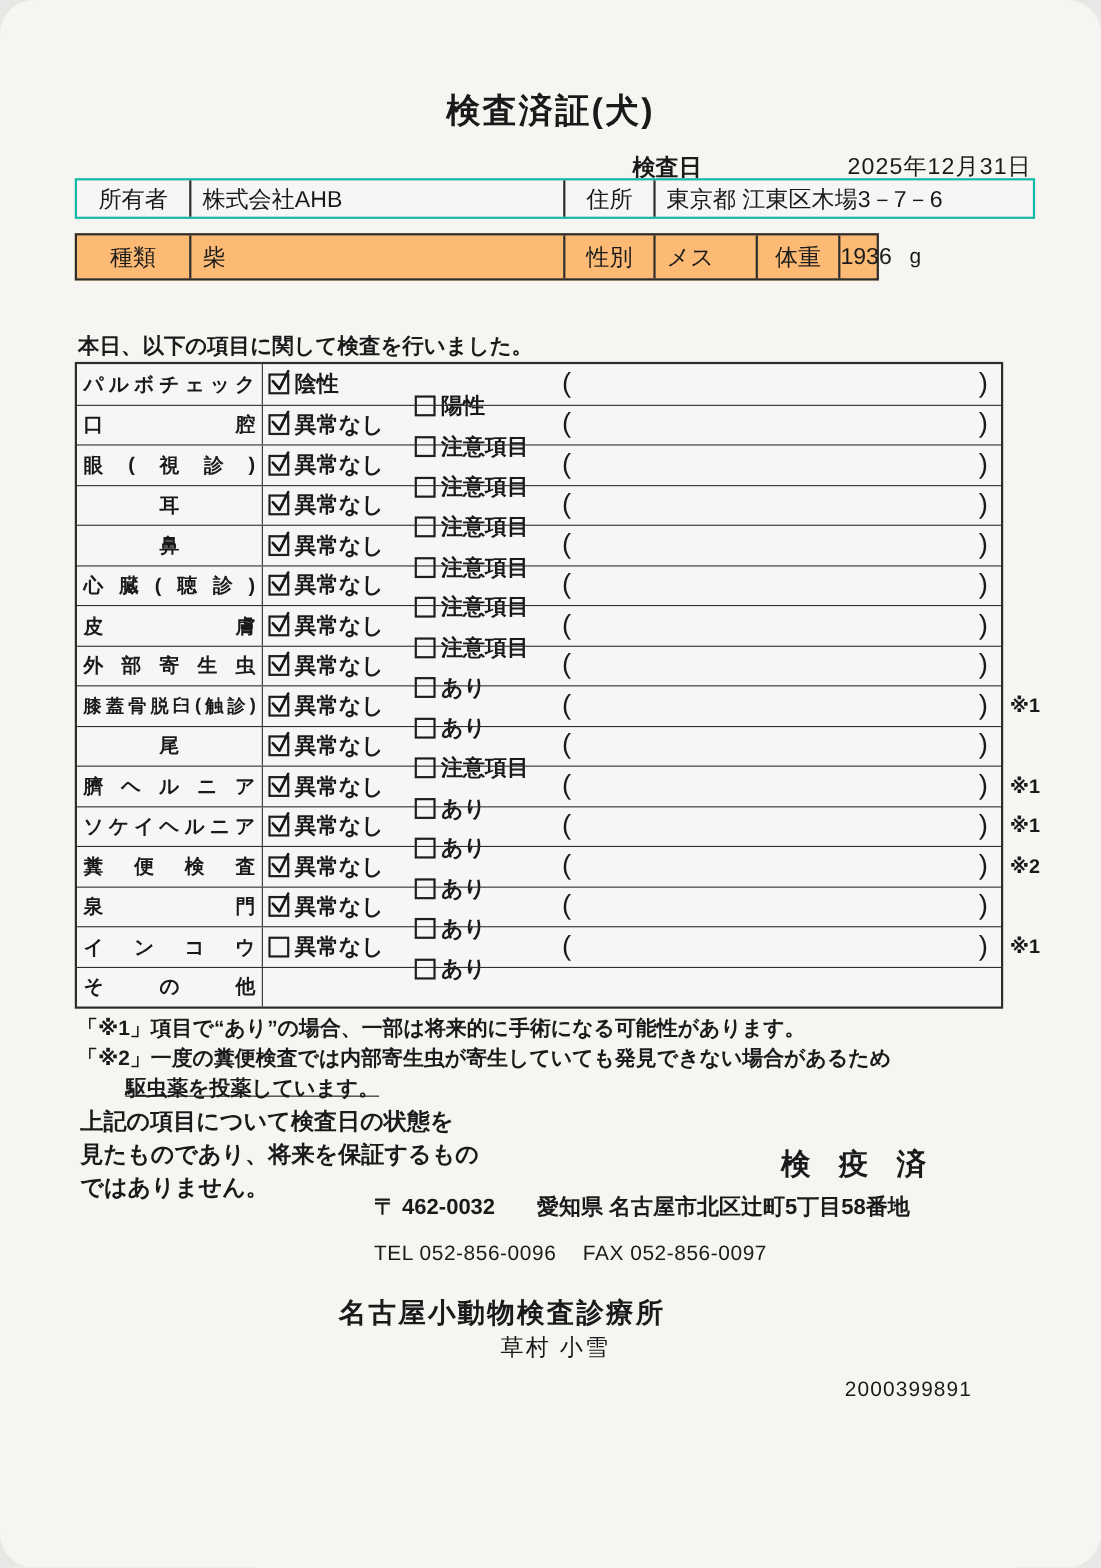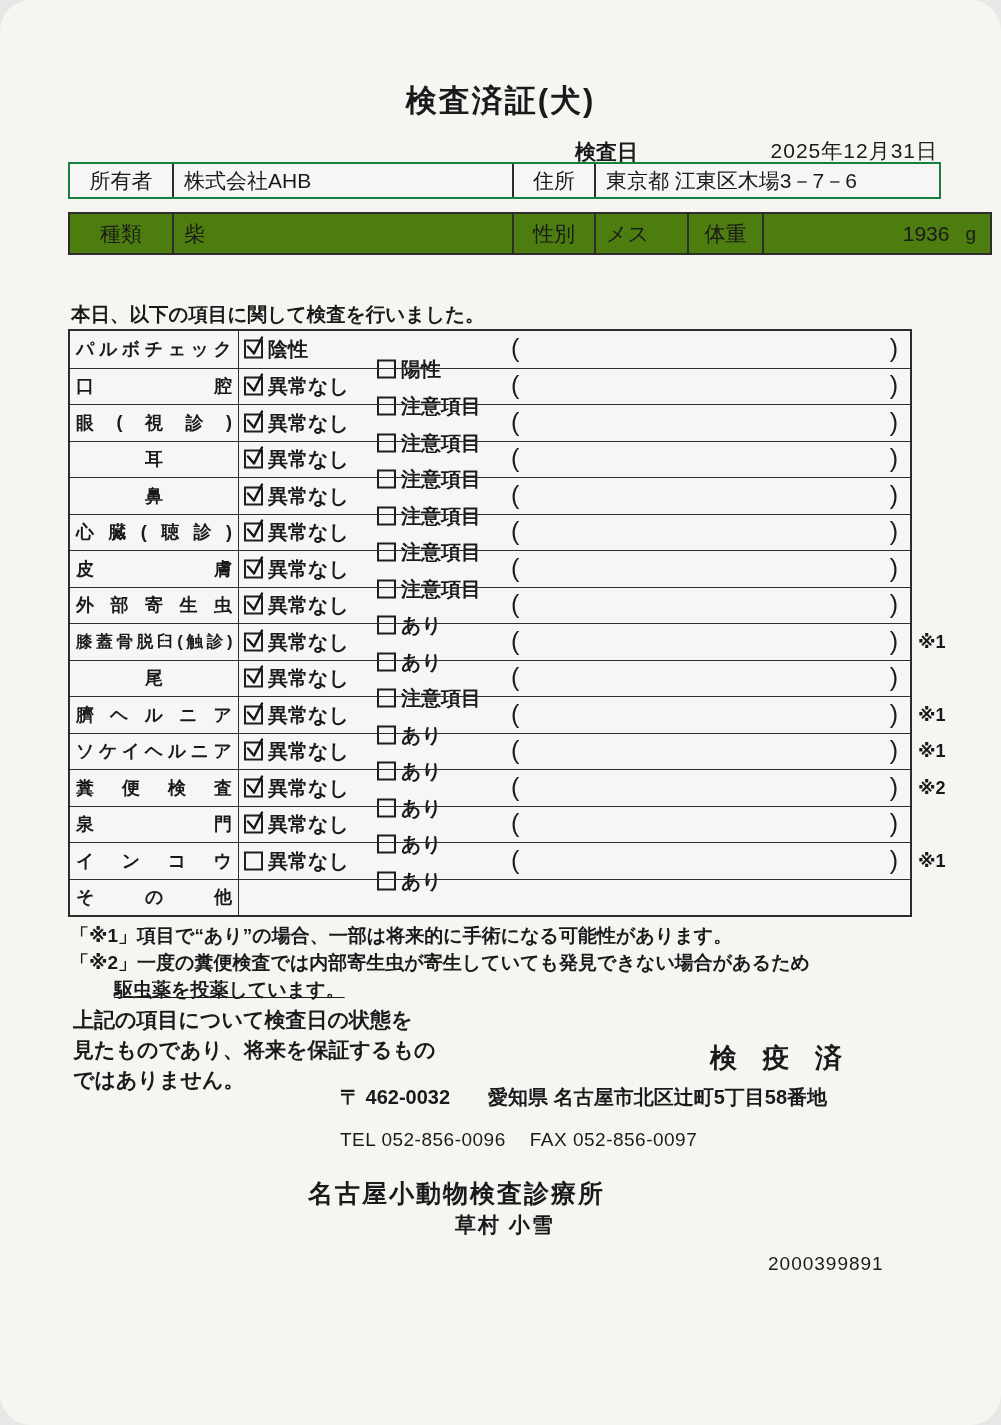--- a/index.html
+++ b/index.html
@@ -18,23 +18,23 @@
   
   .doc-title{
     left:0;right:0;top:80px;text-align:center;
     font-size:31px;font-weight:700;letter-spacing:2px;
   }
   .insp-label{left:575px;top:138px;font-size:21px;font-weight:600;}
   .insp-date{right:63px;top:137px;font-size:21px;letter-spacing:1px;}
 
   
   .tblA{left:68px;top:162px;width:873px;height:37px;
-    display:flex;border:2px solid #15803d;box-sizing:border-box;background:#f7f6f4;}
-  .tblB{left:68px;top:212px;width:924px;
-    border:2px solid #2d2d2d;box-sizing:border-box;background:#4d7c0f;}
+    display:flex;border:2px solid #14b8a6;box-sizing:border-box;background:#f7f6f4;}
+  .tblB{left:68px;top:212px;width:731px;
+    border:2px solid #2d2d2d;box-sizing:border-box;background:#fdba74;}
   .trow{display:flex;height:39px;box-sizing:border-box;}
   .trow+.trow{border-top:2px solid #2d2d2d;height:41px;}
   .cell{display:flex;align-items:center;box-sizing:border-box;font-size:21px;}
   .cell+.cell{border-left:2px solid #2d2d2d;}
   .lbl{justify-content:center;}
   .val{padding-left:10px;}
   .w102{width:102px;flex:none;}
   .w340{width:340px;flex:none;}
   .w82{width:82px;flex:none;}
   .w93{width:93px;flex:none;}
@@ -80,21 +80,21 @@
   .notes{left:70px;top:922px;font-size:19px;font-weight:600;line-height:27px;}
   .note-indent{margin-left:44px;text-decoration:underline;}
   .disclaimer{left:73px;top:1005px;font-size:21px;font-weight:600;
     line-height:30px;white-space:pre-line;}
   .stamp{left:710px;top:1040px;font-size:27px;font-weight:600;letter-spacing:9px;}
   .postal-line{left:340px;top:1084px;font-size:20px;font-weight:600;display:flex;}
   .postal-gap{margin-left:38px;}
   .tel-line{left:340px;top:1129px;font-size:19px;display:flex;letter-spacing:0.5px;}
   .tel-gap{margin-left:24px;}
   .clinic-name{left:308px;top:1177px;font-size:25px;font-weight:600;letter-spacing:2px;}
-  .vet-name{left:455px;top:1211px;font-size:21px;font-weight:700;letter-spacing:2px;}
+  .vet-name{left:455px;top:1211px;font-size:21px;font-weight:400;letter-spacing:2px;}
   .serial{left:768px;top:1253px;font-size:19px;letter-spacing:1px;}
 </style>
 </head>
 <body>
 
 <div class="page">
 
   <div class="abs doc-title">検査済証(犬)</div>
 
   <div class="abs insp-label">検査日</div>

